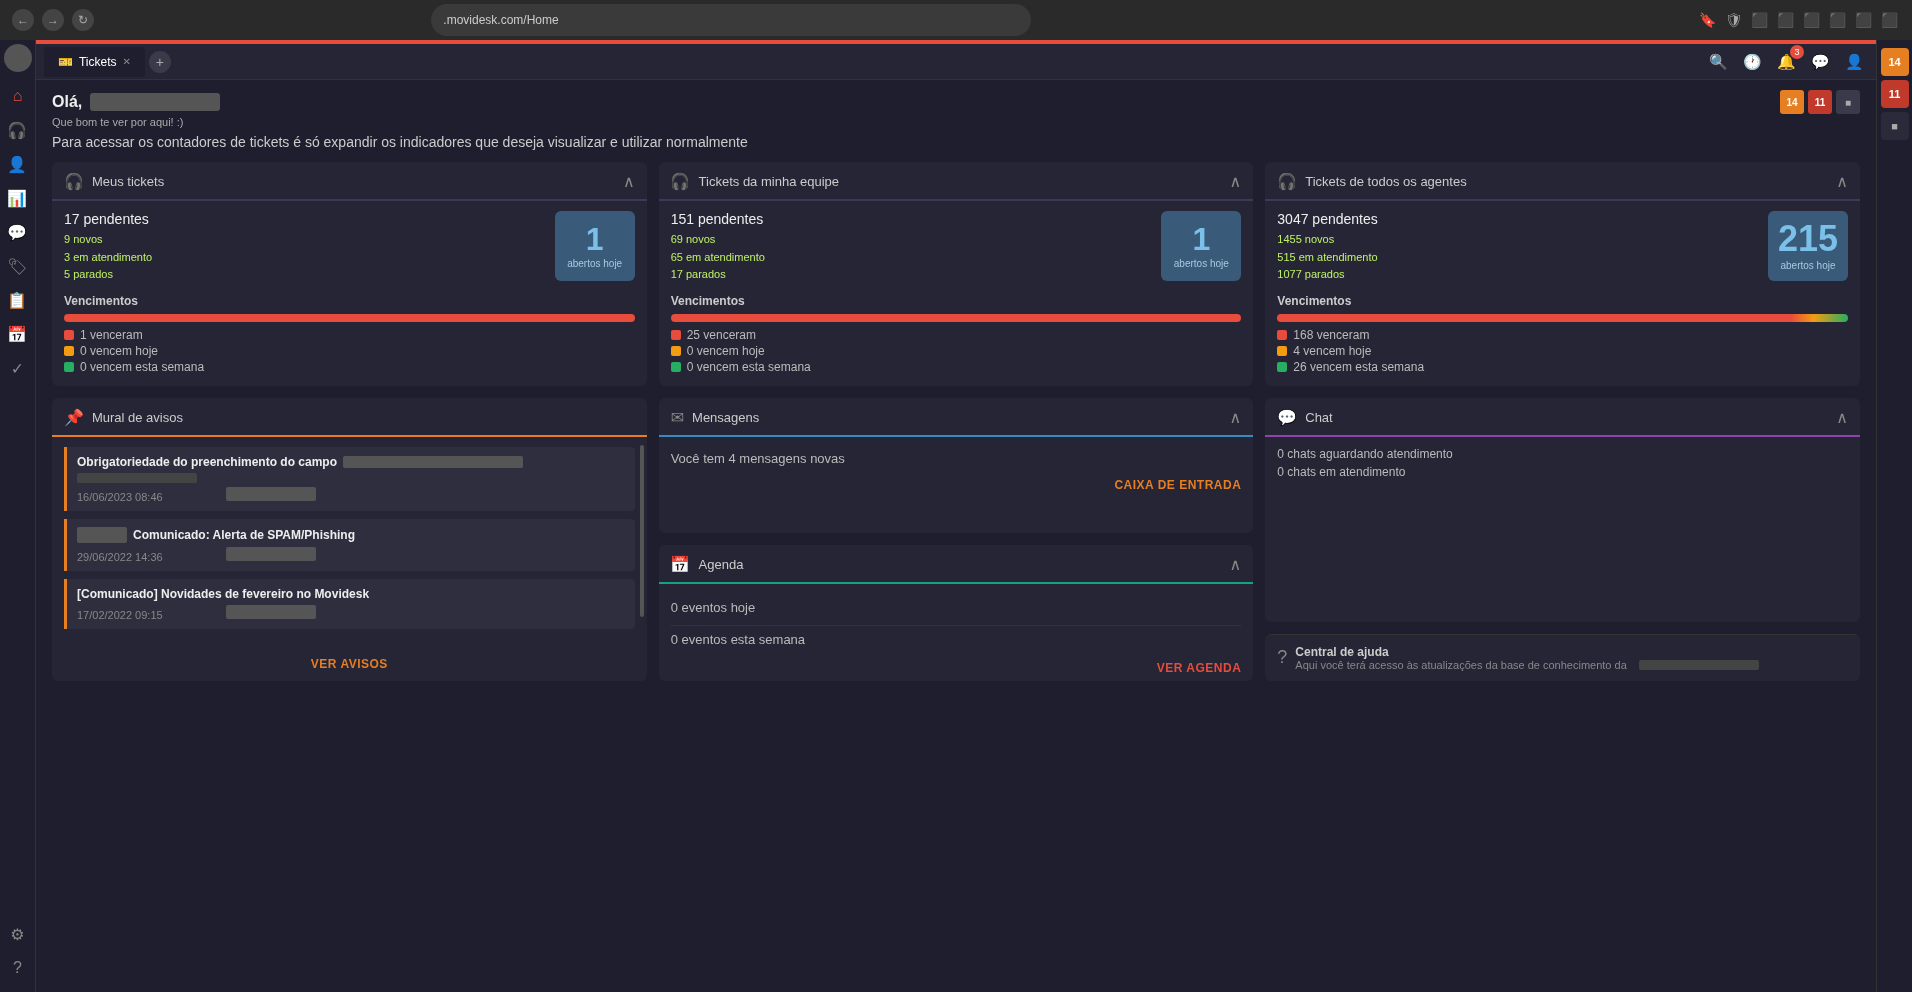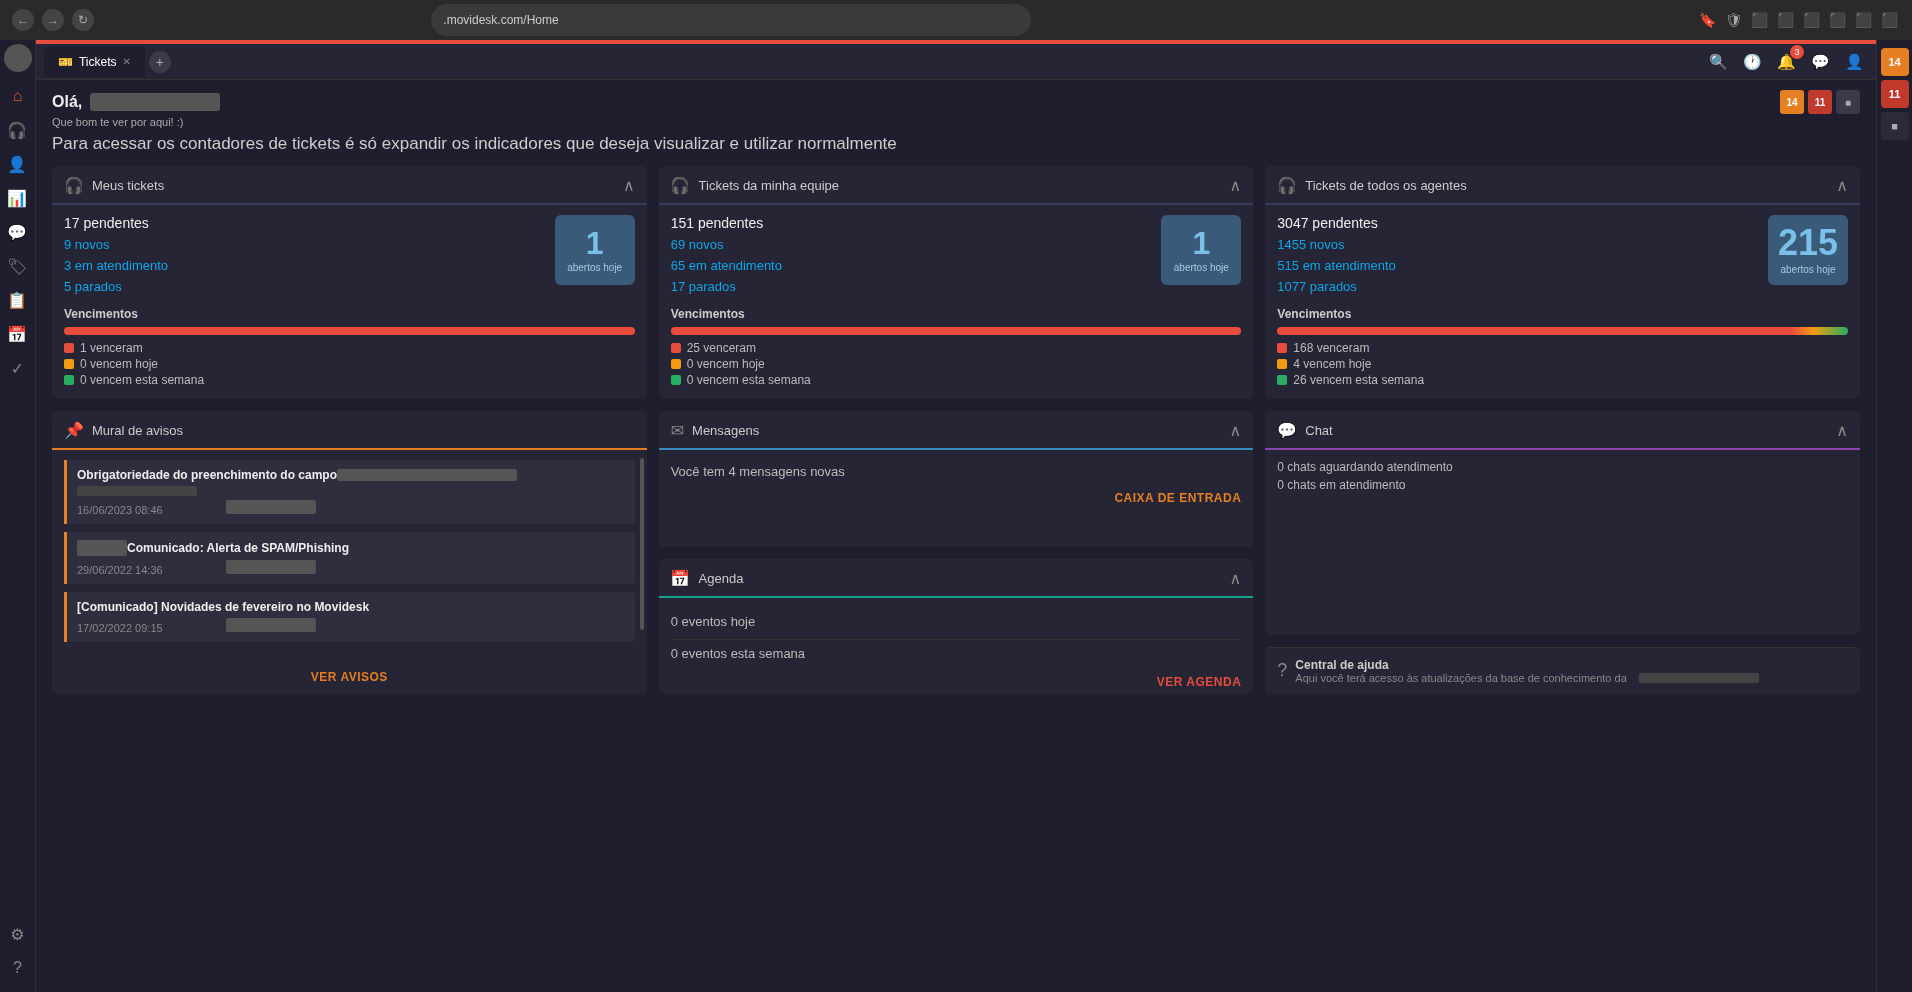--- a/index.html
+++ b/index.html
@@ -225,21 +225,21 @@
       border-radius: 3px;
       display: inline-block;
       vertical-align: middle;
     }
     .greeting-sub {
       font-size: 11px;
       color: #aaa;
       margin-top: 2px;
     }
     .greeting-info {
-      font-size: 17px;
+      font-size: 14px;
       color: #ccc;
       margin-top: 6px;
       margin-bottom: 8px;
     }
     .header-icons {
       display: flex;
       gap: 4px;
       align-items: center;
     }
     .header-icon-btn {
@@ -295,22 +295,22 @@
       justify-content: space-between;
       align-items: flex-start;
     }
     .stats-left .pending {
       font-size: 14px;
       font-weight: normal;
       color: #eee;
       margin-bottom: 4px;
     }
     .stats-left .stat-line {
-      color: #0ea5e9;
-      font-size: 13px;
+      color: #bef264;
+      font-size: 11px;
       line-height: 1.6;
     }
     .big-number-box {
       background: #3a5a7a;
       border-radius: 6px;
       width: 80px;
       display: flex;
       flex-direction: column;
       align-items: center;
       justify-content: center;
@@ -392,20 +392,21 @@
       padding: 8px 10px;
       margin-bottom: 8px;
       border-radius: 0 4px 4px 0;
     }
     .notice-title {
       font-size: 12px;
       font-weight: 600;
       color: #eee;
       display: flex;
       align-items: center;
+      gap: 6px;
     }
     .notice-title-blur {
       width: 180px; height: 12px;
       background: #555;
       border-radius: 2px;
     }
     .notice-blur-sm {
       width: 120px; height: 10px;
       background: #444;
       border-radius: 2px;

